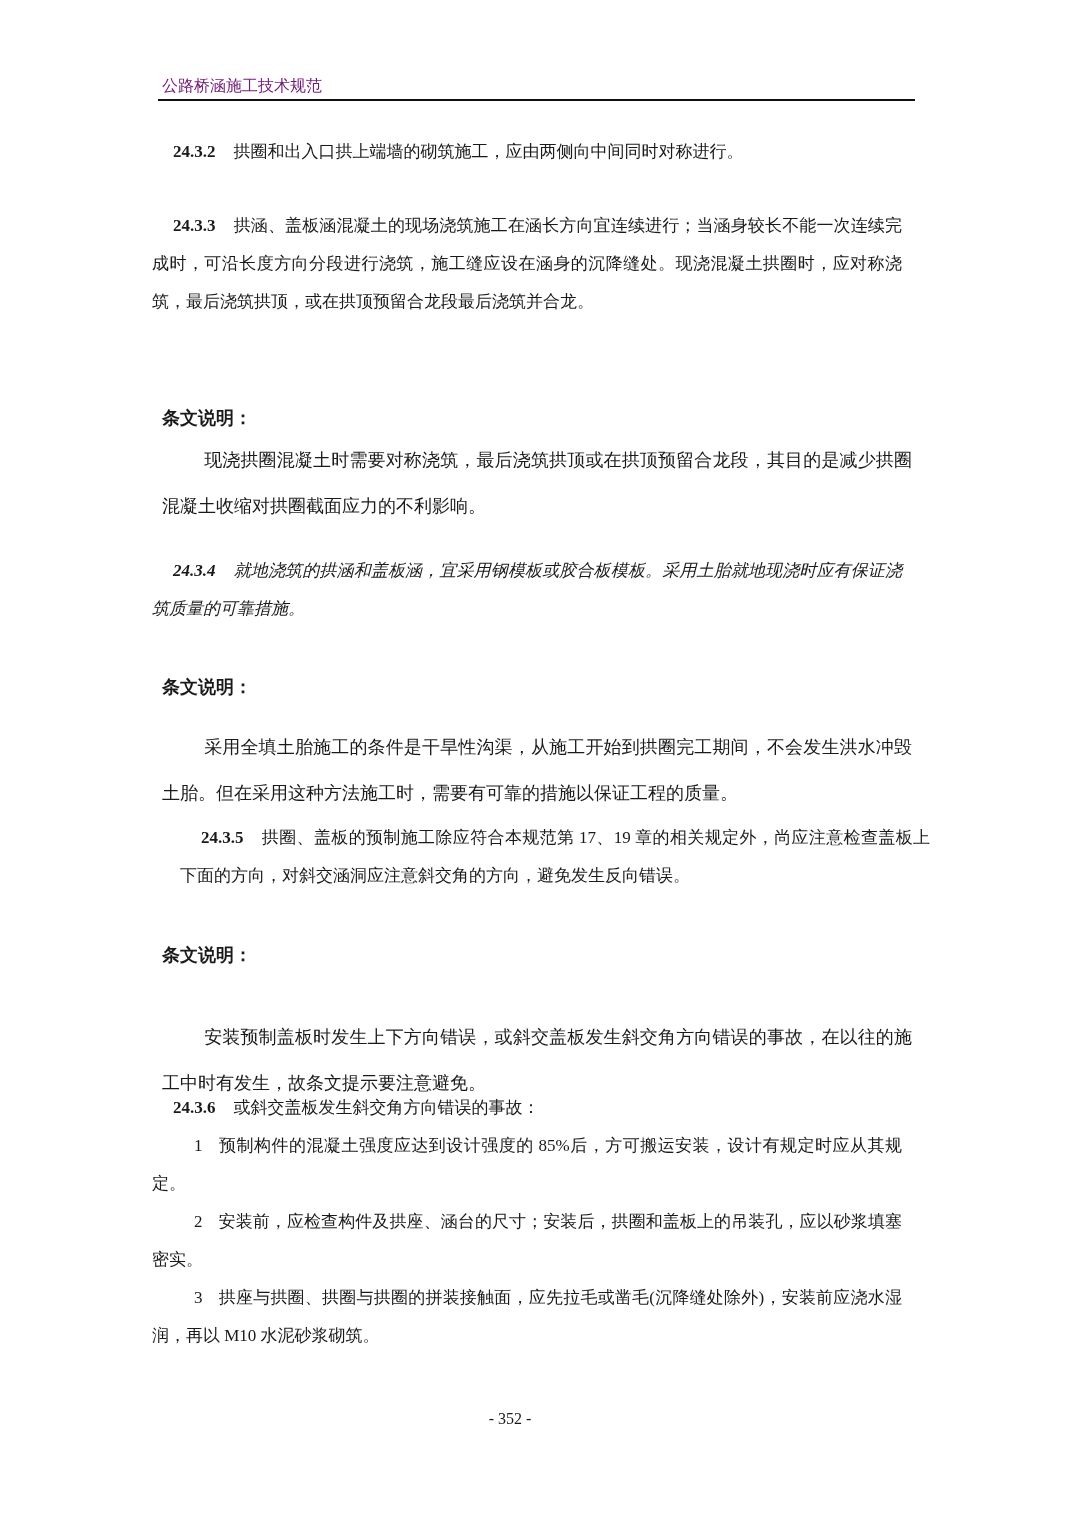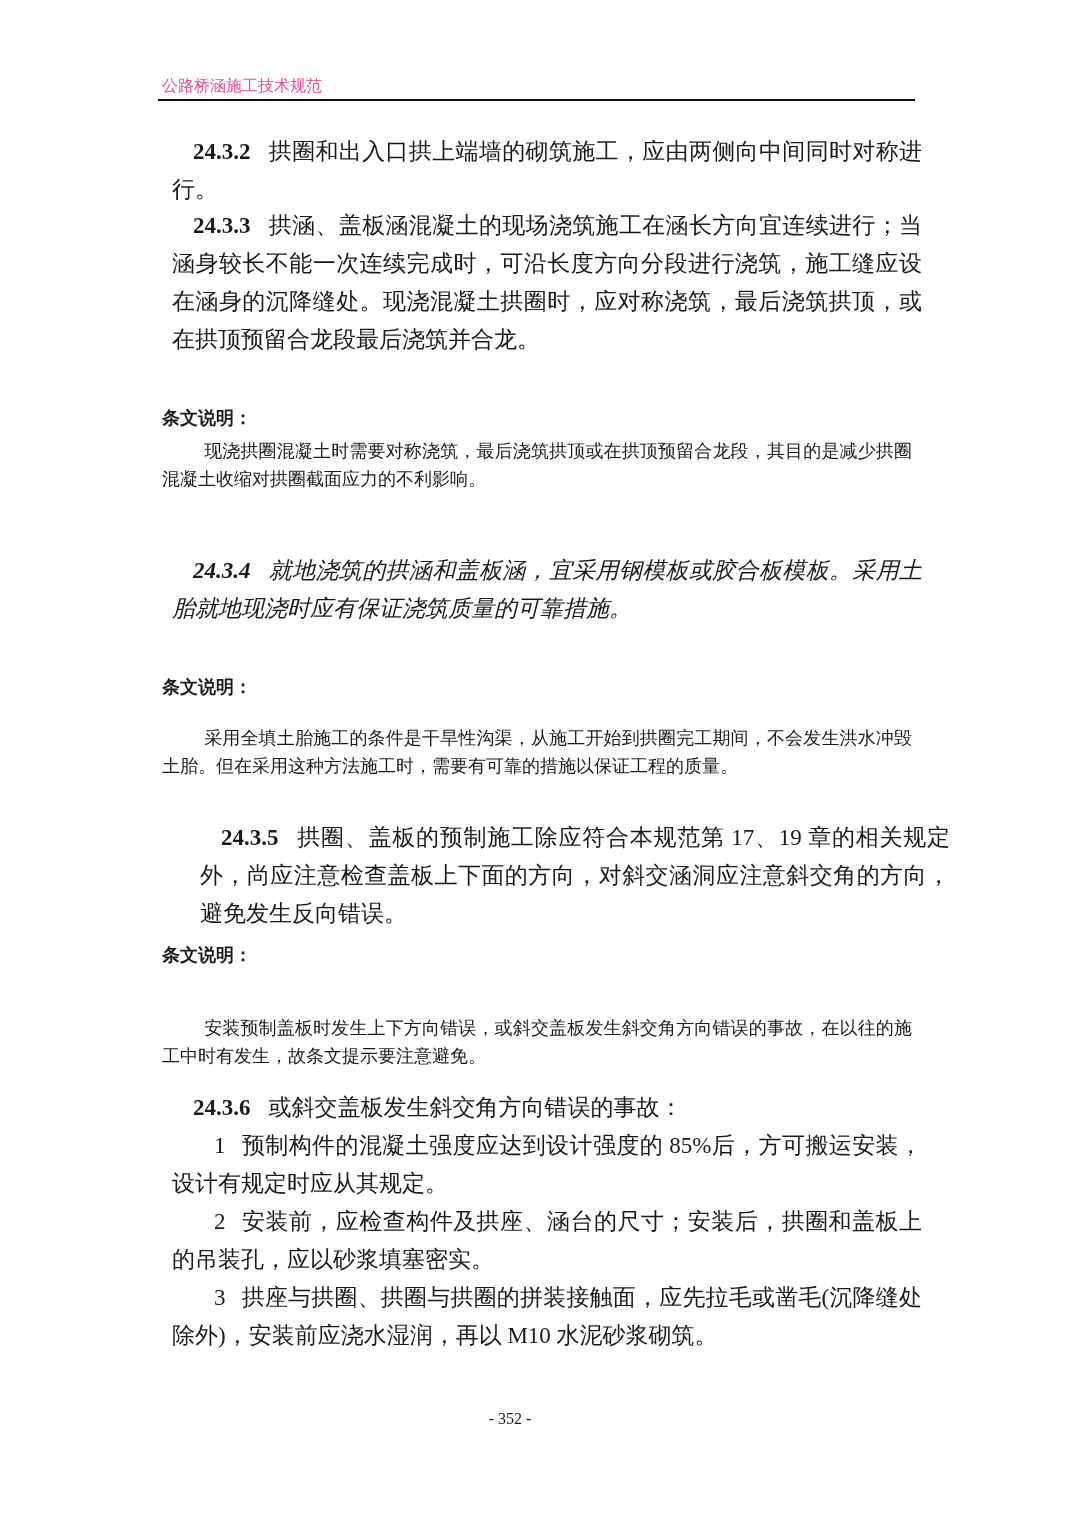--- a/index.html
+++ b/index.html
@@ -1,25 +1,25 @@
 <!DOCTYPE html>
 <html><head>
 <meta charset="utf-8">
 <style>
   html, body { margin: 0; padding: 0; background: #ffffff; }
   body { width: 1074px; height: 1520px; position: relative; overflow: hidden;
          font-family: "Liberation Serif", "DejaVu Serif", serif; color: #1a1a1a; }
-  .header-title { position: absolute; left: 162px; top: 76px; font-size: 16px; color: #ec4899; }
+  .header-title { position: absolute; left: 162px; top: 76px; font-size: 16px; color: #701a75; }
   .header-rule { position: absolute; left: 158px; top: 99px; width: 757px; height: 2px; background: #111; }
-  .para { position: absolute; left: 172px; width: 750px; font-size: 23px; line-height: 38px;
+  .para { position: absolute; left: 152px; width: 750px; font-size: 17px; line-height: 38px;
           text-align: justify; margin: 0; }
   .para .num { font-weight: bold; margin-left: 21px; margin-right: 18px; }
   .note-h { position: absolute; left: 162px; font-size: 18px; font-weight: bold;
             font-family: "DejaVu Sans", sans-serif; margin: 0; }
-  .note { position: absolute; left: 162px; width: 750px; font-size: 18px; line-height: 28px;
+  .note { position: absolute; left: 162px; width: 750px; font-size: 18px; line-height: 46px;
           text-align: justify; margin: 0; font-family: "DejaVu Sans", sans-serif; }
   .indent { display: inline-block; width: 42px; }
   .item-indent { display: inline-block; width: 42px; }
   .item-num { margin-right: 16px; }
   .page-num { position: absolute; left: 0; width: 1020px; top: 1410px; text-align: center; font-size: 16px; }
 </style>
 </head>
 <body>
 
 <div class="header-title">公路桥涵施工技术规范</div>

